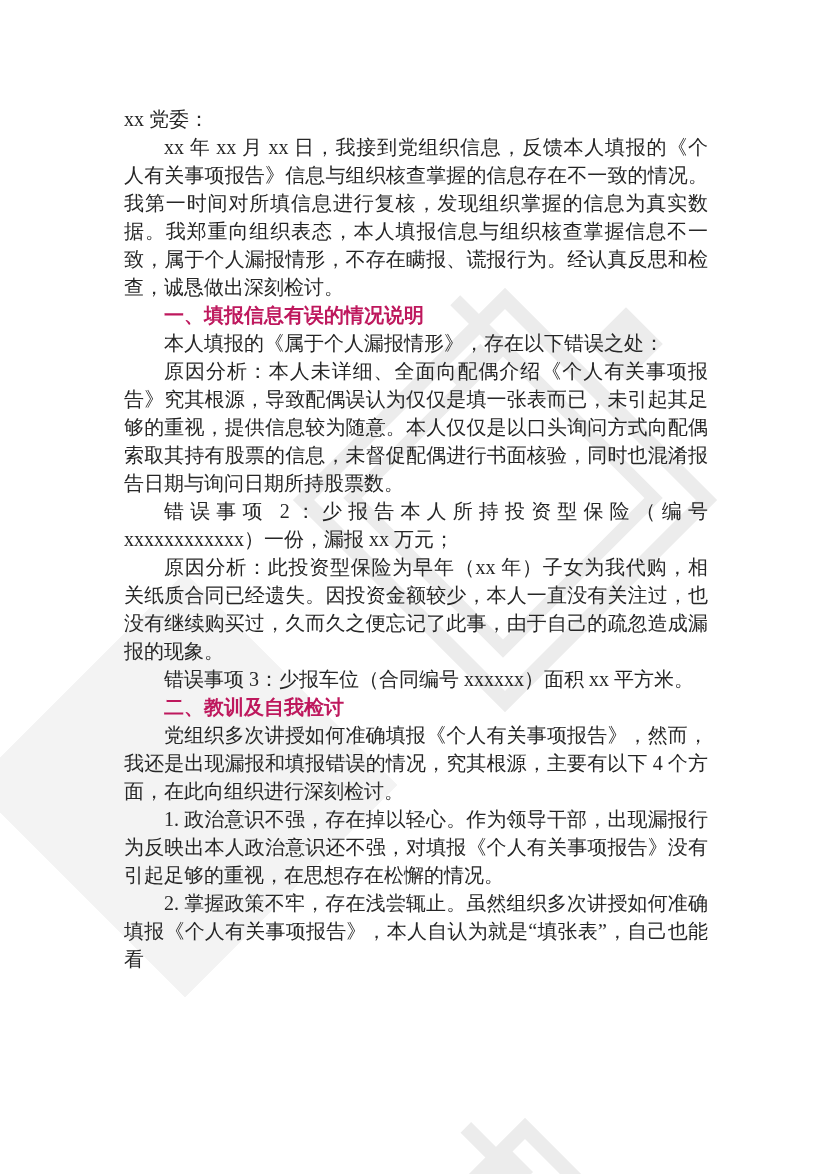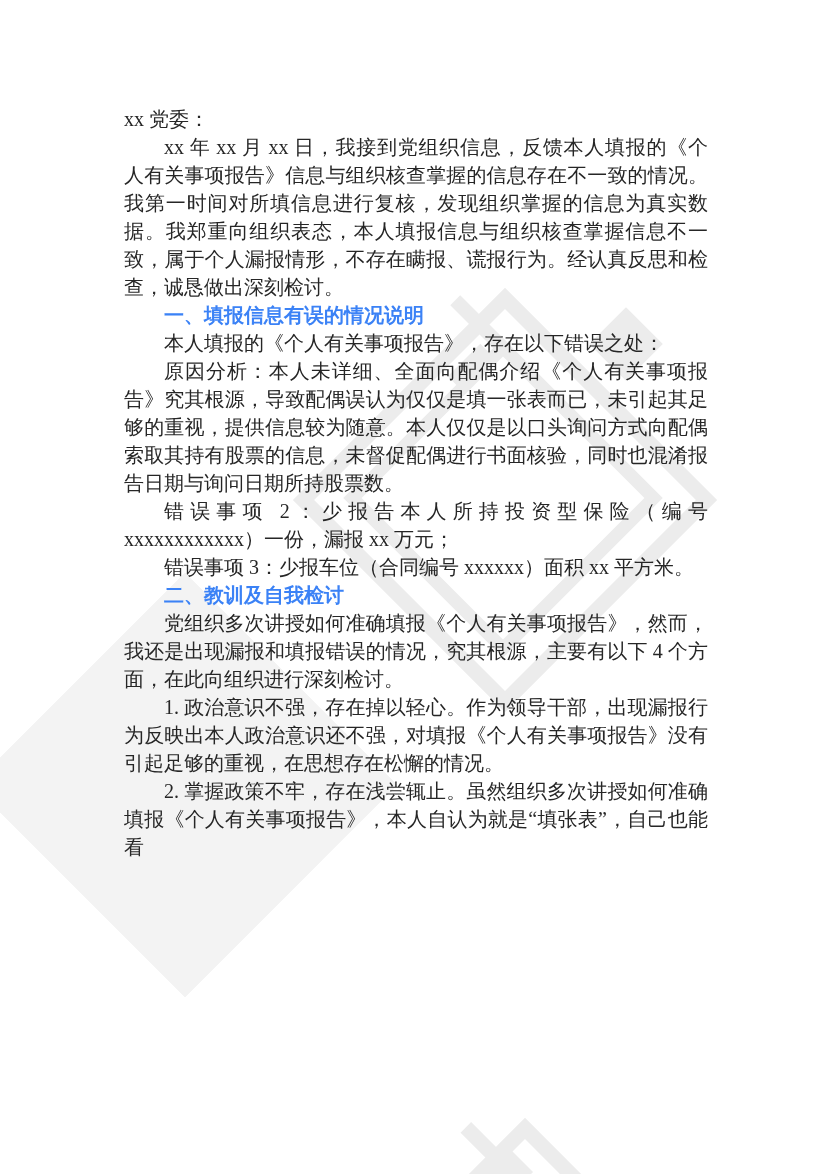--- a/index.html
+++ b/index.html
@@ -57,21 +57,21 @@
   .content p.no-indent {
     text-indent: 0;
   }
   .content .heading {
     margin: 0;
     text-indent: 2em;
     font-family: "Liberation Sans", "DejaVu Sans", sans-serif;
     font-weight: bold;
     font-size: 20px;
     line-height: 28px;
-    color: #3b82f6;
+    color: #be185d;
     text-align: left;
   }
 </style>
 </head>
 <body>
 
 <div class="page">
 
   <div class="wm">
     <div class="wm-square" style="left:355px; top:350px; width:270px; height:270px;"></div>
@@ -89,23 +89,24 @@
   </div>
 
   <div class="wm wm-faint">
     <div class="wm-square" style="left:35px; top:635px; width:270px; height:270px;"></div>
   </div>
 
   <div class="content">
     <p class="no-indent">xx 党委：</p>
     <p>xx 年 xx 月 xx 日，我接到党组织信息，反馈本人填报的《个人有关事项报告》信息与组织核查掌握的信息存在不一致的情况。我第一时间对所填信息进行复核，发现组织掌握的信息为真实数据。我郑重向组织表态，本人填报信息与组织核查掌握信息不一致，属于个人漏报情形，不存在瞒报、谎报行为。经认真反思和检查，诚恳做出深刻检讨。</p>
     <p class="heading">一、填报信息有误的情况说明</p>
-    <p>本人填报的《个人有关事项报告》，存在以下错误之处：</p>
+    <p>本人填报的《属于个人漏报情形》，存在以下错误之处：</p>
     <p>原因分析：本人未详细、全面向配偶介绍《个人有关事项报告》究其根源，导致配偶误认为仅仅是填一张表而已，未引起其足够的重视，提供信息较为随意。本人仅仅是以口头询问方式向配偶索取其持有股票的信息，未督促配偶进行书面核验，同时也混淆报告日期与询问日期所持股票数。</p>
     <p>错误事项 2：少报告本人所持投资型保险（编号 xxxxxxxxxxxx）一份，漏报 xx 万元；</p>
+    <p>原因分析：此投资型保险为早年（xx 年）子女为我代购，相关纸质合同已经遗失。因投资金额较少，本人一直没有关注过，也没有继续购买过，久而久之便忘记了此事，由于自己的疏忽造成漏报的现象。</p>
     <p>错误事项 3：少报车位（合同编号 xxxxxx）面积 xx 平方米。</p>
     <p class="heading">二、教训及自我检讨</p>
     <p>党组织多次讲授如何准确填报《个人有关事项报告》，然而，我还是出现漏报和填报错误的情况，究其根源，主要有以下 4 个方面，在此向组织进行深刻检讨。</p>
     <p>1. 政治意识不强，存在掉以轻心。作为领导干部，出现漏报行为反映出本人政治意识还不强，对填报《个人有关事项报告》没有引起足够的重视，在思想存在松懈的情况。</p>
     <p>2. 掌握政策不牢，存在浅尝辄止。虽然组织多次讲授如何准确填报《个人有关事项报告》，本人自认为就是“填张表”，自己也能看</p>
   </div>
 
 </div>
 
 </body></html>

